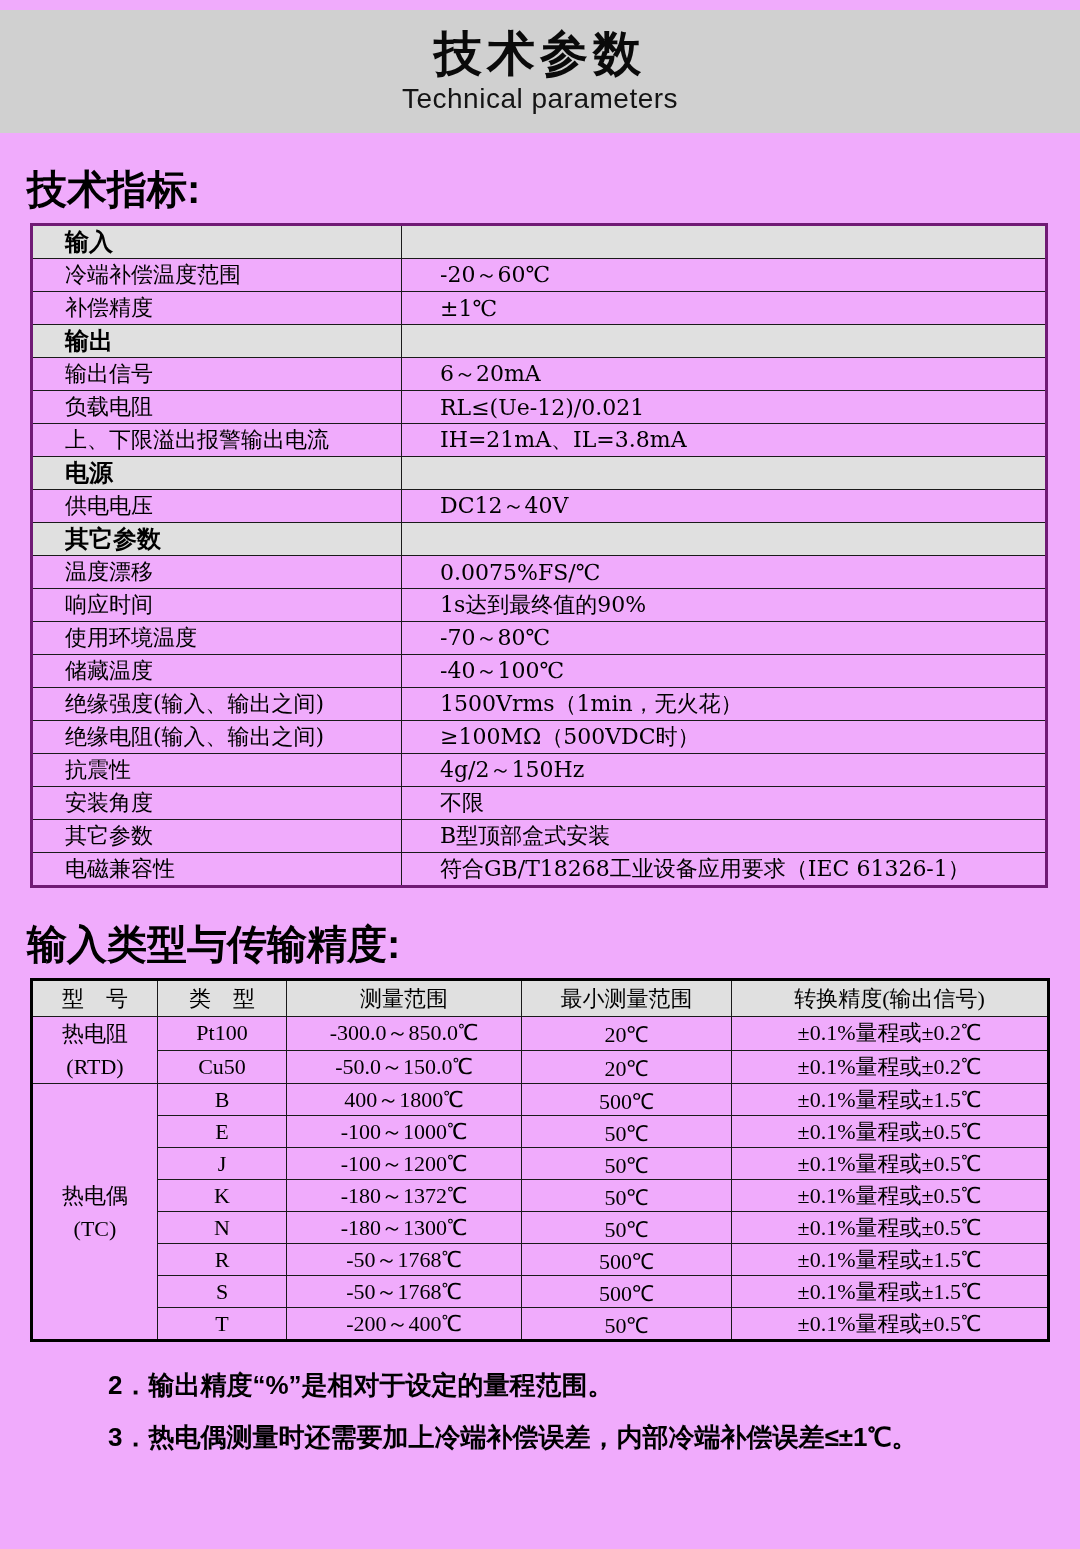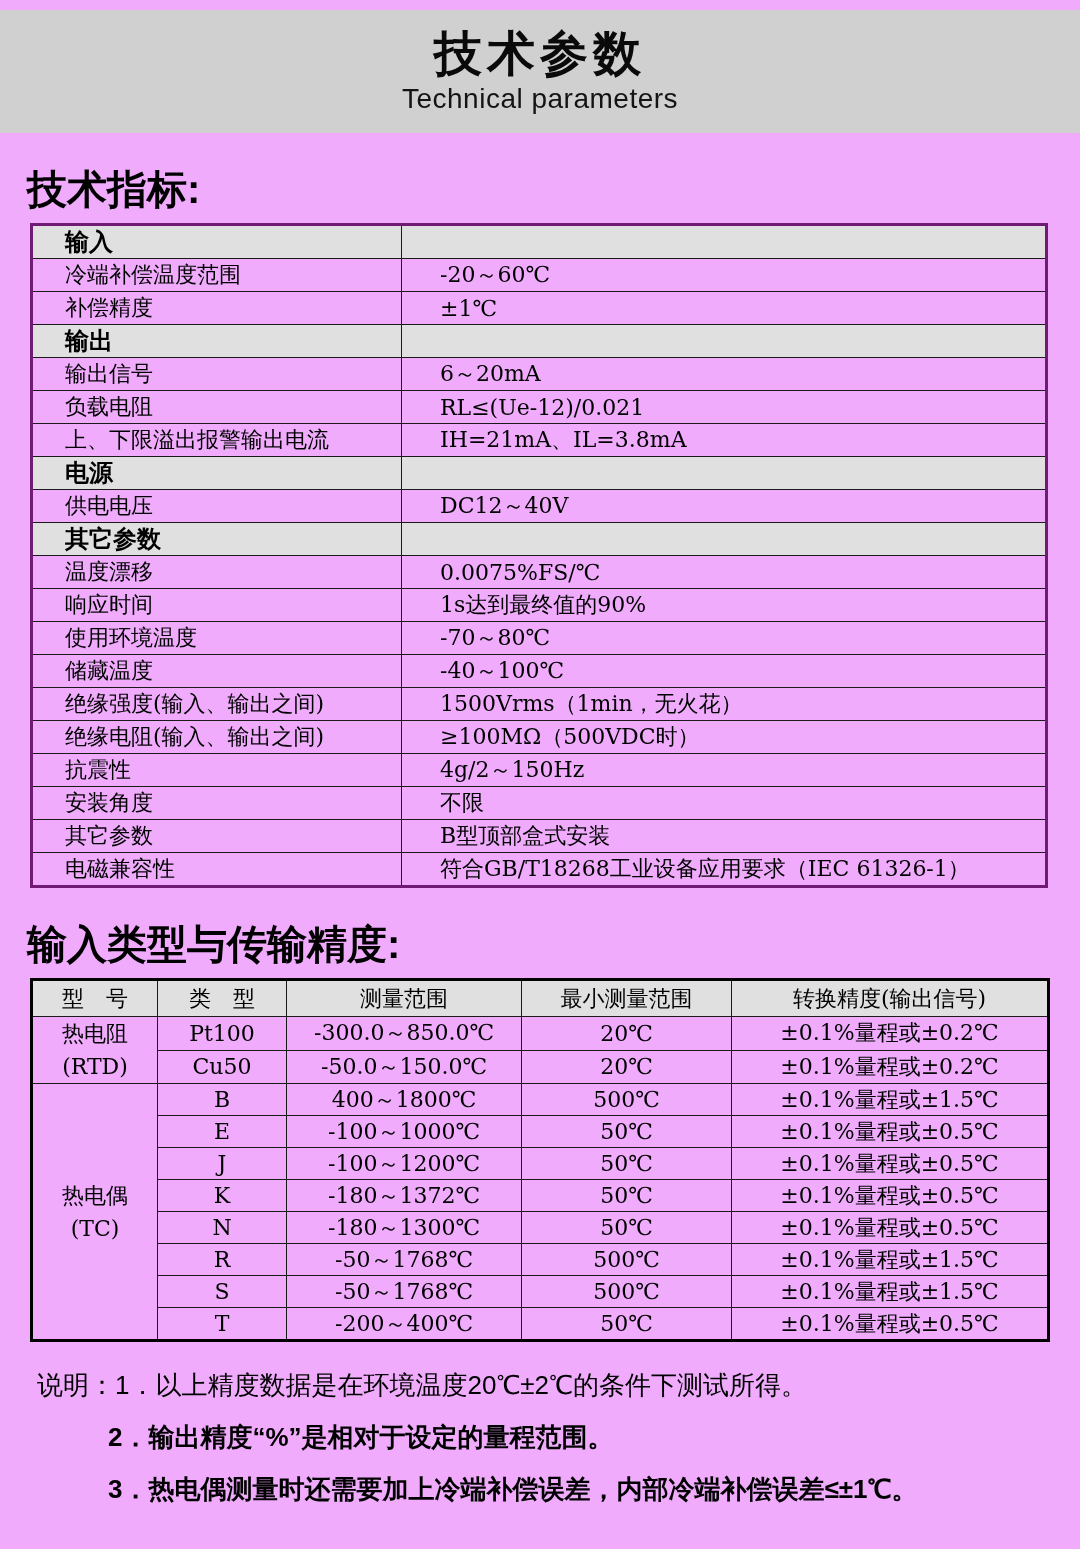--- a/index.html
+++ b/index.html
@@ -68,21 +68,21 @@
   .specs-table { border: 3px solid #701a75; }
   .specs-table col.c1 { width: 370px; }
   .specs-table tr.sec td {
     background: #e0e0e0;
     font-family: "Liberation Sans", sans-serif;
     font-weight: bold;
     font-size: 24px;
   }
   .specs-table td.val { padding-left: 38px; }
 
-  .acc-table { width: 1017px; margin-top: 16px; border: 3px solid #000; }
+  .acc-table { width: 1017px; margin-top: 16px; border: 3px solid #000; font-family: Liberation Serif, serif; }
   .acc-table th, .acc-table td {
     border: 1px solid #1a1a1a;
     height: 31px;
     font-size: 22px;
     font-weight: normal;
     text-align: center;
     padding: 0;
     white-space: nowrap;
     overflow: hidden;
   }
@@ -291,18 +291,17 @@
       <tr>
         <td>T</td>
         <td>-200～400℃</td>
         <td>50℃</td>
         <td>±0.1%量程或±0.5℃</td>
       </tr>
     </tbody>
   </table>
 
   <div class="notes">
-    <div class="note-line"><span>说明：</span><span>1．以上精度数据是在环境温度20℃±2℃的条件下测试所得。</span></div>
     <div class="note-line indent">2．输出精度“%”是相对于设定的量程范围。</div>
     <div class="note-line indent">3．热电偶测量时还需要加上冷端补偿误差，内部冷端补偿误差≤±1℃。</div>
   </div>
 
 </div>
 
 </body></html>

